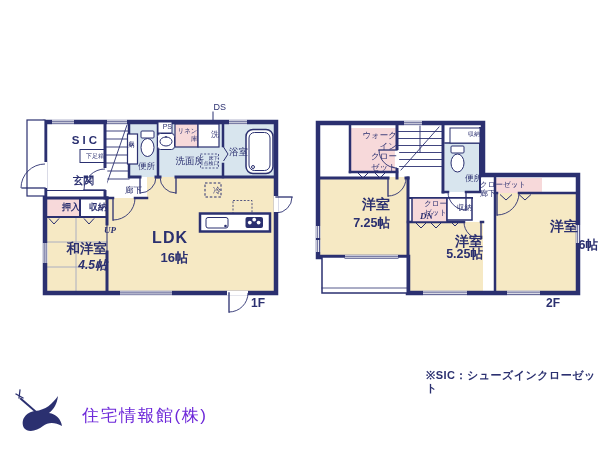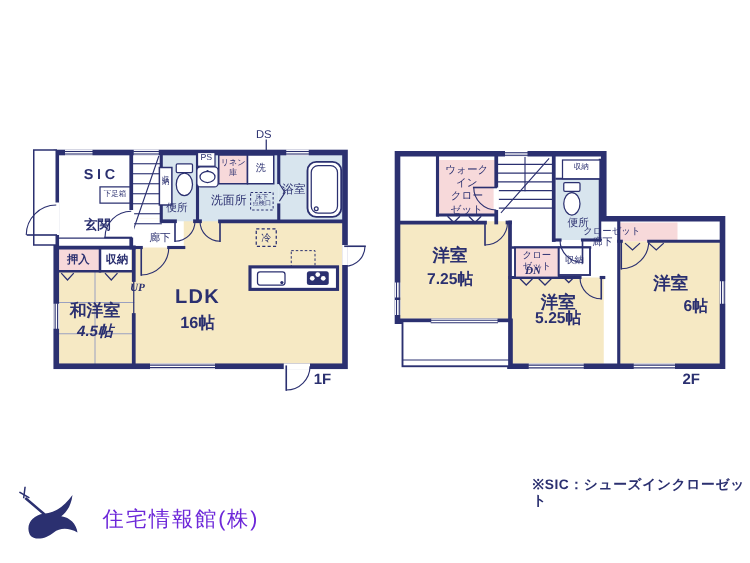--- a/index.html
+++ b/index.html
@@ -2,21 +2,21 @@
 <html><head>
 <meta charset="utf-8">
 <style>
   html,body{margin:0;padding:0;background:#ffffff;}
   #canvas{position:relative;width:600px;height:450px;background:#ffffff;overflow:hidden;
           font-family:"Liberation Sans",sans-serif;}
   #plan-svg{position:absolute;left:0;top:0;}
   svg line{stroke-linecap:square;}
   .lbl{position:absolute;color:#2b3070;white-space:pre-line;line-height:1.18;
        font-family:"Liberation Sans",sans-serif;}
-  .c{text-align:center;}
+  .c{text-align:right;}
   .b{font-weight:bold;}
   .it{font-style:italic;font-family:Liberation Serif, serif;margin-top:48px;}
   .vert{writing-mode:vertical-rl;letter-spacing:1px;}
   .note{letter-spacing:0.5px;}
   .company{letter-spacing:1.5px;}
 </style>
 </head>
 <body>
 
 <div id="canvas">
@@ -287,28 +287,28 @@
 <div class="lbl b" style="left:251px;top:296px;font-size:12px;">1F</div>
 
 <div class="lbl c" style="left:350px;top:130px;width:47px;font-size:8.5px;line-height:1.25;">ウォーク
 イン
 クロー
 ゼット</div>
 <div class="lbl it b" style="left:420px;top:163px;font-size:9px;">DN</div>
 <div class="lbl c" style="left:450px;top:131px;width:30px;font-size:6px;">収納</div>
 <div class="lbl c" style="left:443px;top:173px;width:39px;font-size:8.5px;">便所</div>
 <div class="lbl c" style="left:468px;top:189px;width:28px;font-size:8px;">廊下</div>
-<div class="lbl c" style="left:466px;top:181px;width:47px;font-size:7.5px;">クローゼット</div>
+<div class="lbl c" style="left:479px;top:181px;width:47px;font-size:7.5px;">クローゼット</div>
 <div class="lbl c" style="left:412px;top:200px;width:35px;font-size:7.5px;">クロー
 ゼット</div>
 <div class="lbl c" style="left:447px;top:204px;width:25px;font-size:7.5px;">収納</div>
 <div class="lbl c b" style="left:330px;top:196px;width:60px;font-size:14px;">洋室</div>
 <div class="lbl c b" style="left:330px;top:216px;width:60px;font-size:12.5px;">7.25帖</div>
 <div class="lbl c b" style="left:410px;top:233px;width:73px;font-size:14px;">洋室</div>
 <div class="lbl c b" style="left:410px;top:247px;width:73px;font-size:12.5px;">5.25帖</div>
 <div class="lbl c b" style="left:495px;top:218px;width:83px;font-size:14px;">洋室</div>
 <div class="lbl c b" style="left:515px;top:238px;width:83px;font-size:12.5px;">6帖</div>
 <div class="lbl b" style="left:546px;top:296px;font-size:12px;">2F</div>
 
-<div class="lbl b note" style="left:426px;top:382px;font-size:11px;">※SIC：シューズインクローゼット</div>
+<div class="lbl b note" style="left:426px;top:369px;font-size:11px;">※SIC：シューズインクローゼット</div>
 <div class="lbl company" style="left:82px;top:406px;font-size:17px;color:#6d28d9;">住宅情報館(株)</div>
 
 </div>
 
 </body></html>

